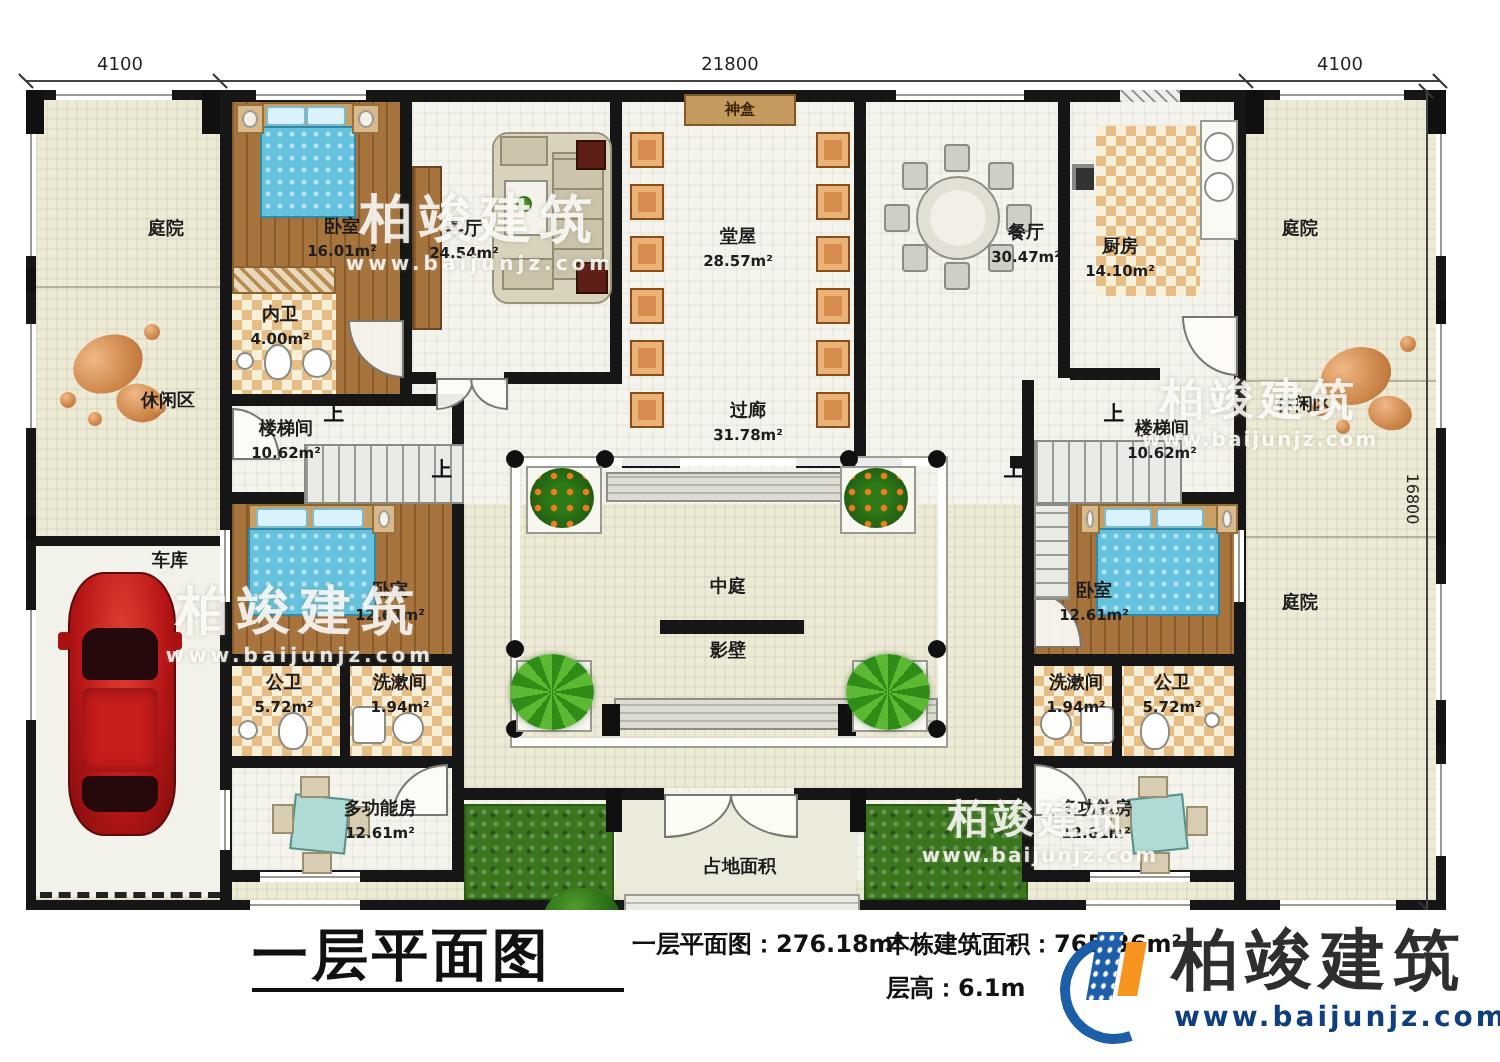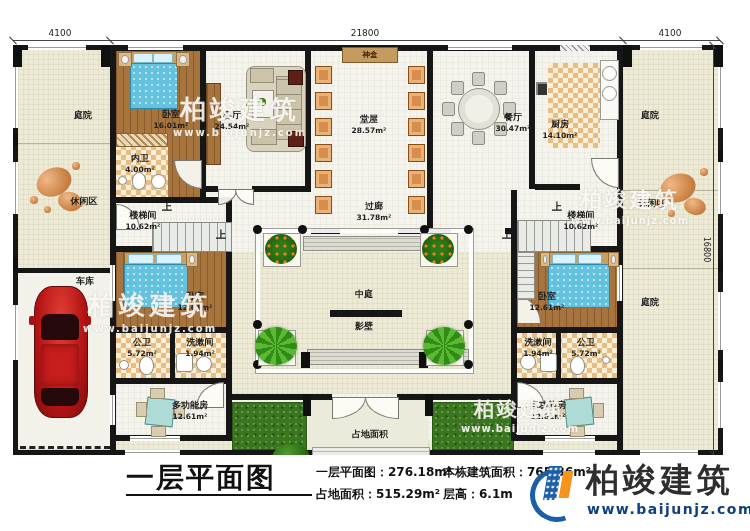--- a/index.html
+++ b/index.html
@@ -358,21 +358,20 @@
   </div>
   <div class="wm" style="left:430px;top:396px;width:180px">
     <span style="font-size:20px;letter-spacing:3px">柏竣建筑</span>
     <span class="u" style="font-size:10px;letter-spacing:1px">www.baijunjz.com</span>
   </div>
 
   <div class="ab" style="left:0;top:455px;width:750px;height:76px;background:#fff"></div>
   <div class="ab" style="left:126px;top:459px;font-size:28px;font-weight:700;letter-spacing:2px;color:#111">一层平面图</div>
   <div class="ab" style="left:126px;top:494px;width:186px;height:2px;background:#111"></div>
   <div class="ft" style="left:316px;top:464px"><span>一层平面图：</span><span>276.18m²</span></div>
-  <div class="ft" style="left:316px;top:486px"><span>占地面积：</span><span>515.29m²</span></div>
   <div class="ft" style="left:443px;top:464px"><span>本栋建筑面积：</span><span>765.36m²</span></div>
   <div class="ft" style="left:443px;top:486px"><span>层高：</span><span>6.1m</span></div>
 
   <div class="ab" style="left:530px;top:468px;width:44px;height:44px;border-radius:50%;border:5px solid transparent;border-left-color:#1c5fa8;border-bottom-color:#1c5fa8;transform:rotate(25deg)"></div>
   <div class="ab" style="left:546px;top:466px;width:13px;height:34px;background:#1c5fa8;transform:skewX(-10deg);background-image:radial-gradient(#fff 1px,transparent 1.4px);background-size:5px 6px"></div>
   <div class="ab" style="left:561px;top:471px;width:10px;height:27px;background:#f7941d;transform:skewX(-10deg)"></div>
   <div class="ab" style="left:586px;top:458px;font-size:33px;font-weight:900;letter-spacing:4px;color:#2e2e2e">柏竣建筑</div>
   <div class="ab" style="left:587px;top:501px;font-size:14px;font-weight:700;letter-spacing:1.5px;color:#0f3f7e">www.baijunjz.com</div>
 
 </div>

